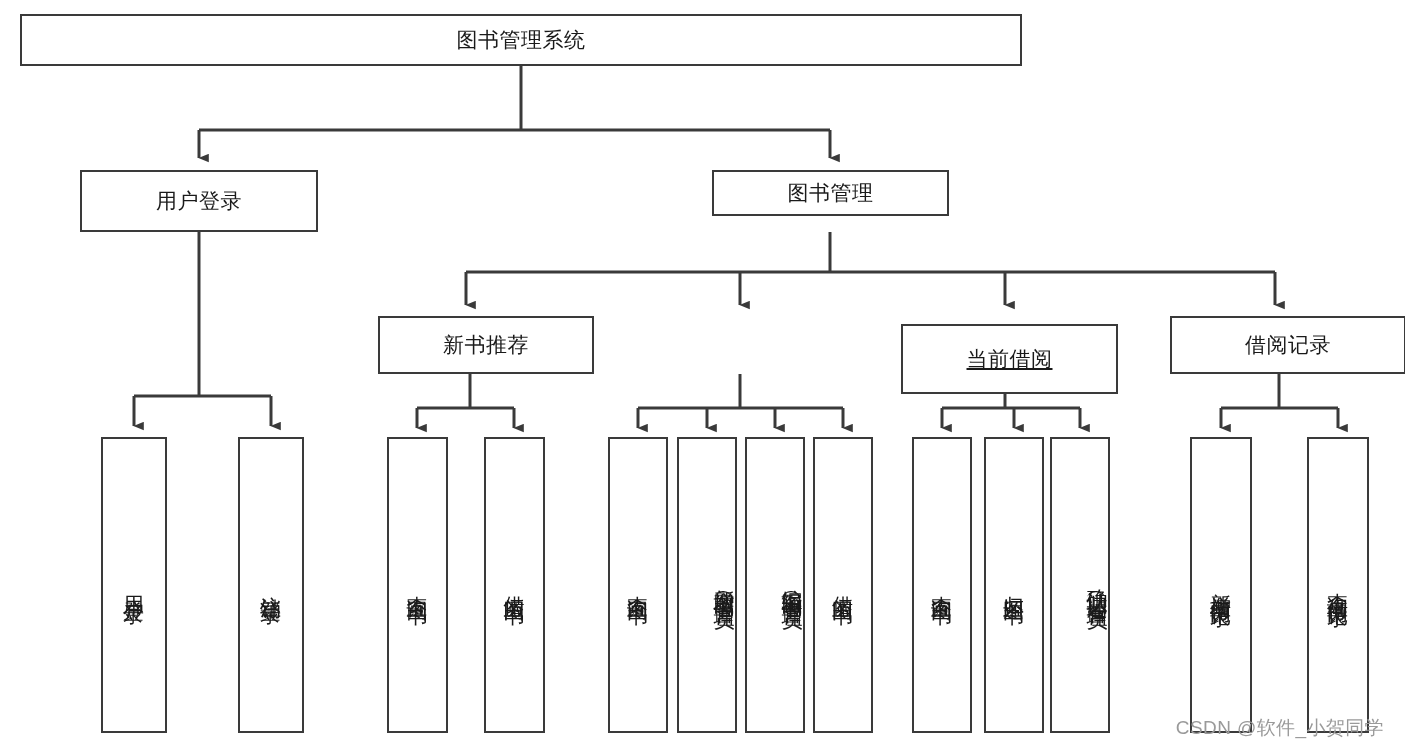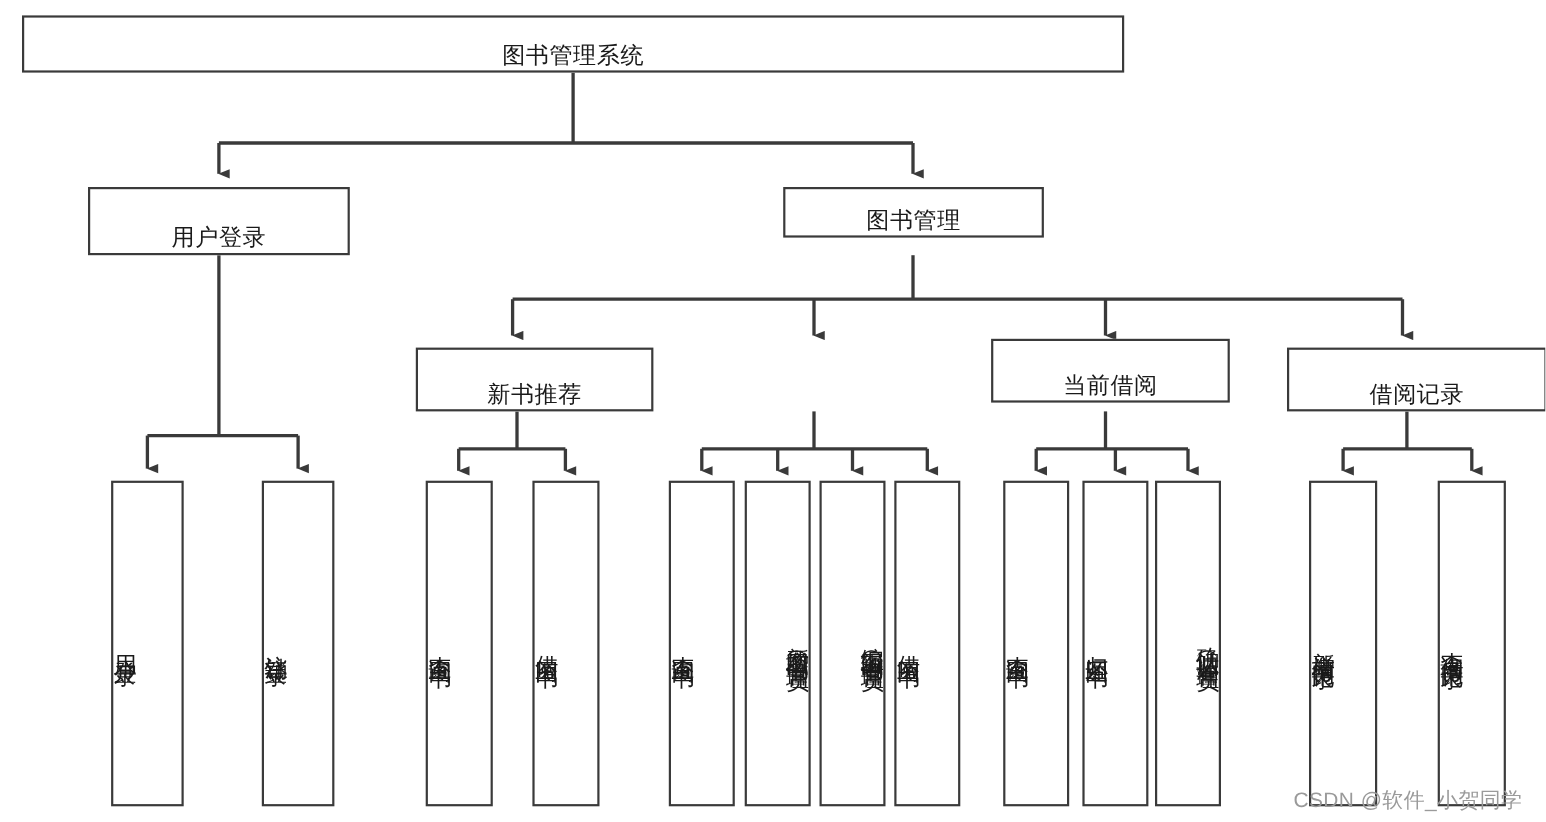--- a/index.html
+++ b/index.html
@@ -23,21 +23,21 @@
     top: 0;
     width: 1405px;
     height: 747px;
   }
   .node {
     position: absolute;
     box-sizing: border-box;
     border: 2px solid #3a3a3a;
     background: #ffffff;
     display: flex;
-    align-items: flex-end;
+    align-items: center;
     justify-content: center;
     color: #1a1a1a;
     z-index: 2;
   }
   .node-h {
     font-size: 21px;
     letter-spacing: 0.5px;
   }
   .node-v {
     writing-mode: vertical-rl;
@@ -129,21 +129,21 @@
   <div class="node node-h" style="left:80px; top:170px; width:238px; height:62px;">
     <span class="node-label">用户登录</span>
   </div>
   <div class="node node-h" style="left:712px; top:170px; width:237px; height:46px;">
     <span class="node-label">图书管理</span>
   </div>
 
   <div class="node node-h" style="left:378px; top:316px; width:216px; height:58px;">
     <span class="node-label">新书推荐</span>
   </div>
-  <div class="node node-h" style="left:901px; top:308px; width:217px; height:58px;">
+  <div class="node node-h" style="left:901px; top:324px; width:217px; height:70px;text-decoration:underline;">
     <span class="node-label">当前借阅</span>
   </div>
   <div class="node node-h" style="left:1170px; top:316px; width:236px; height:58px;">
     <span class="node-label">借阅记录</span>
   </div>
 
   <div class="node node-v" style="left:101px; top:437px; width:66px; height:296px;">
     <span class="node-label">用户登录</span>
   </div>
   <div class="node node-v" style="left:238px; top:437px; width:66px; height:296px;">

